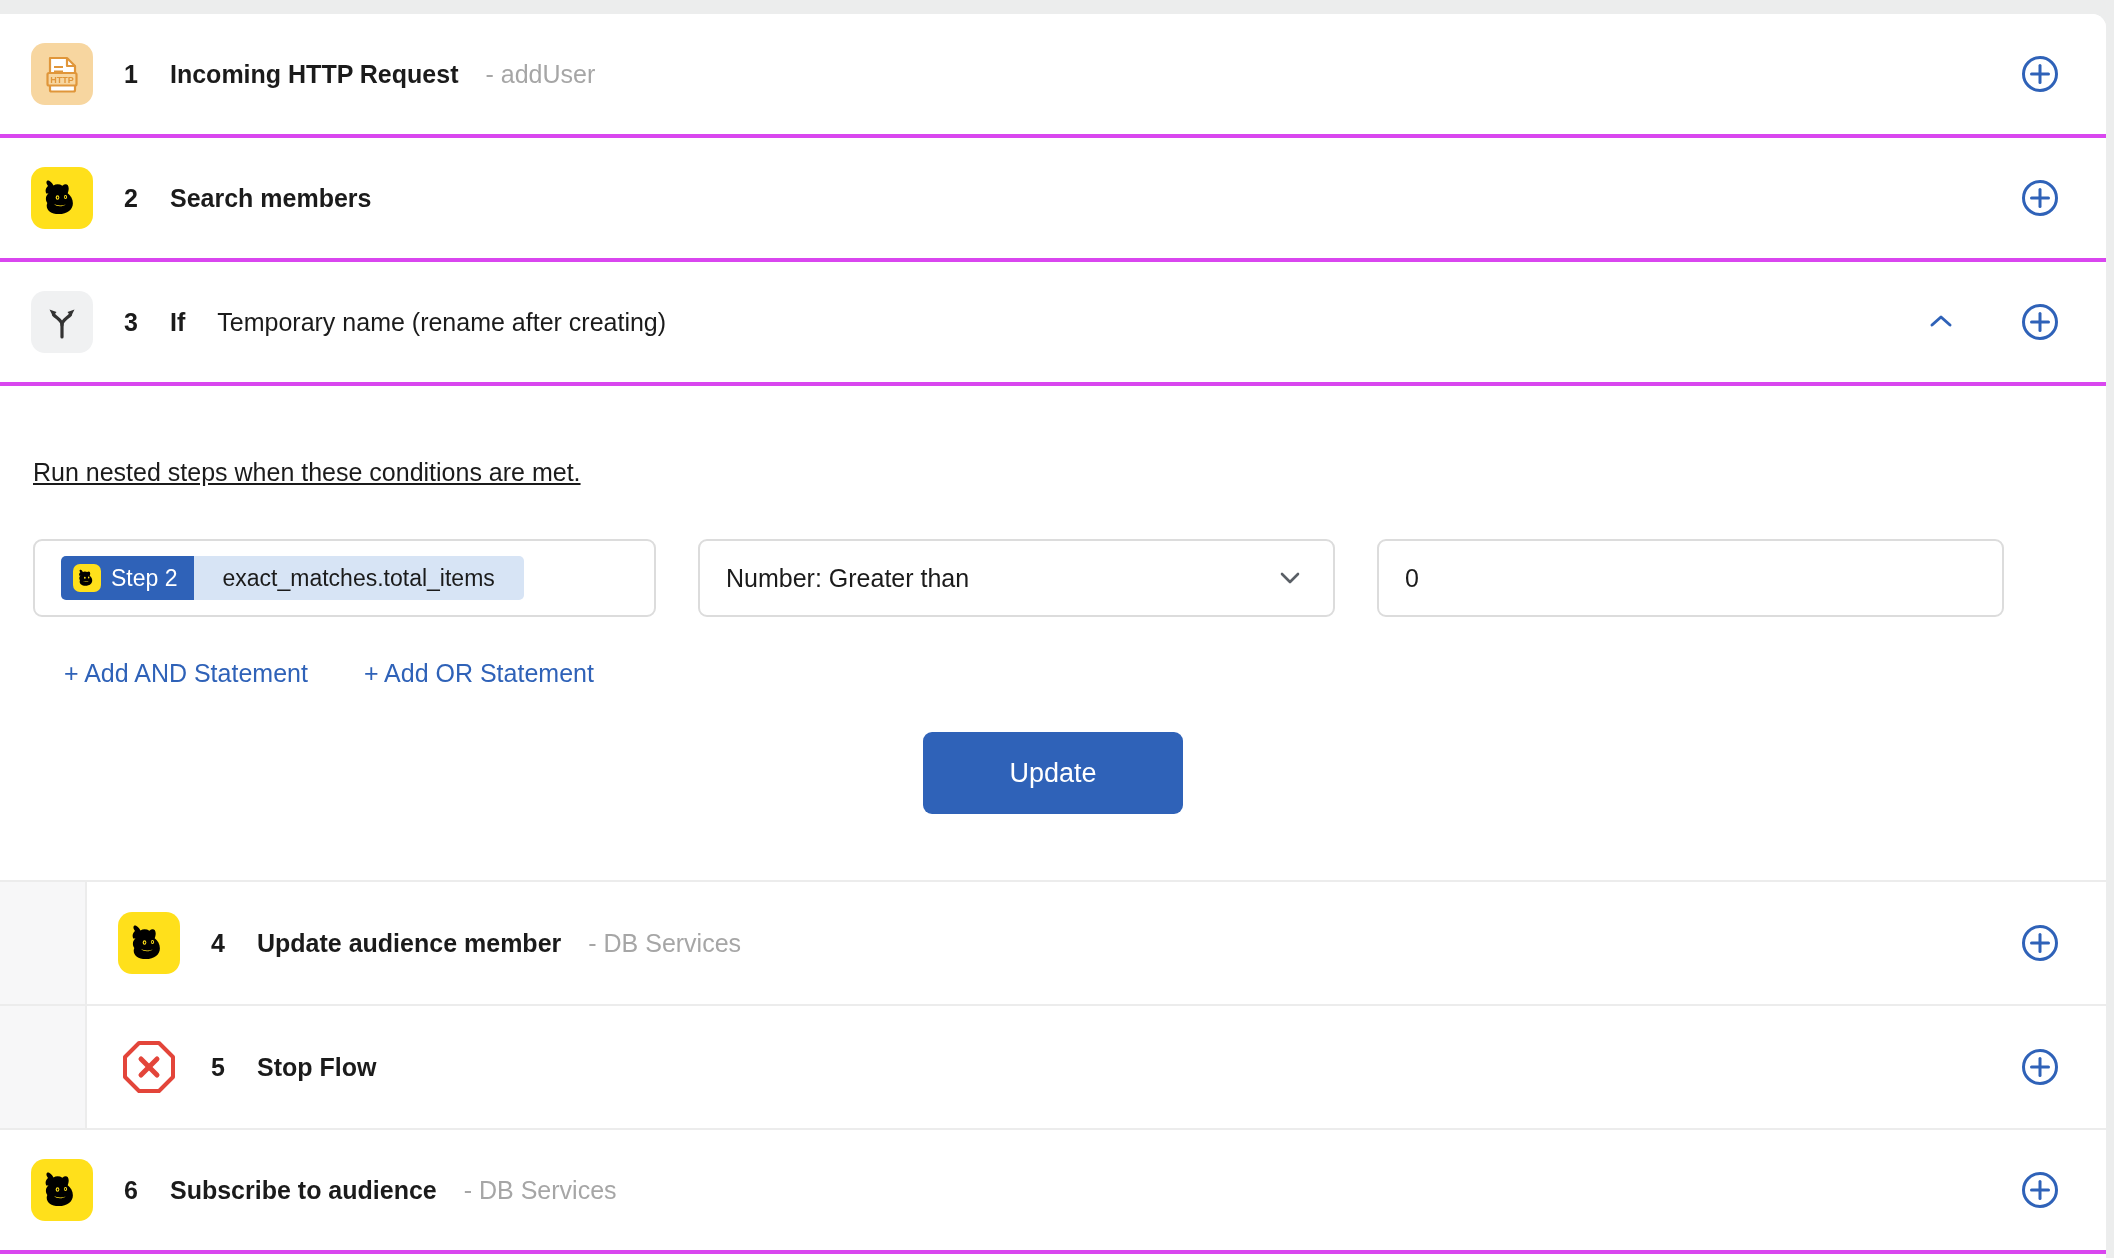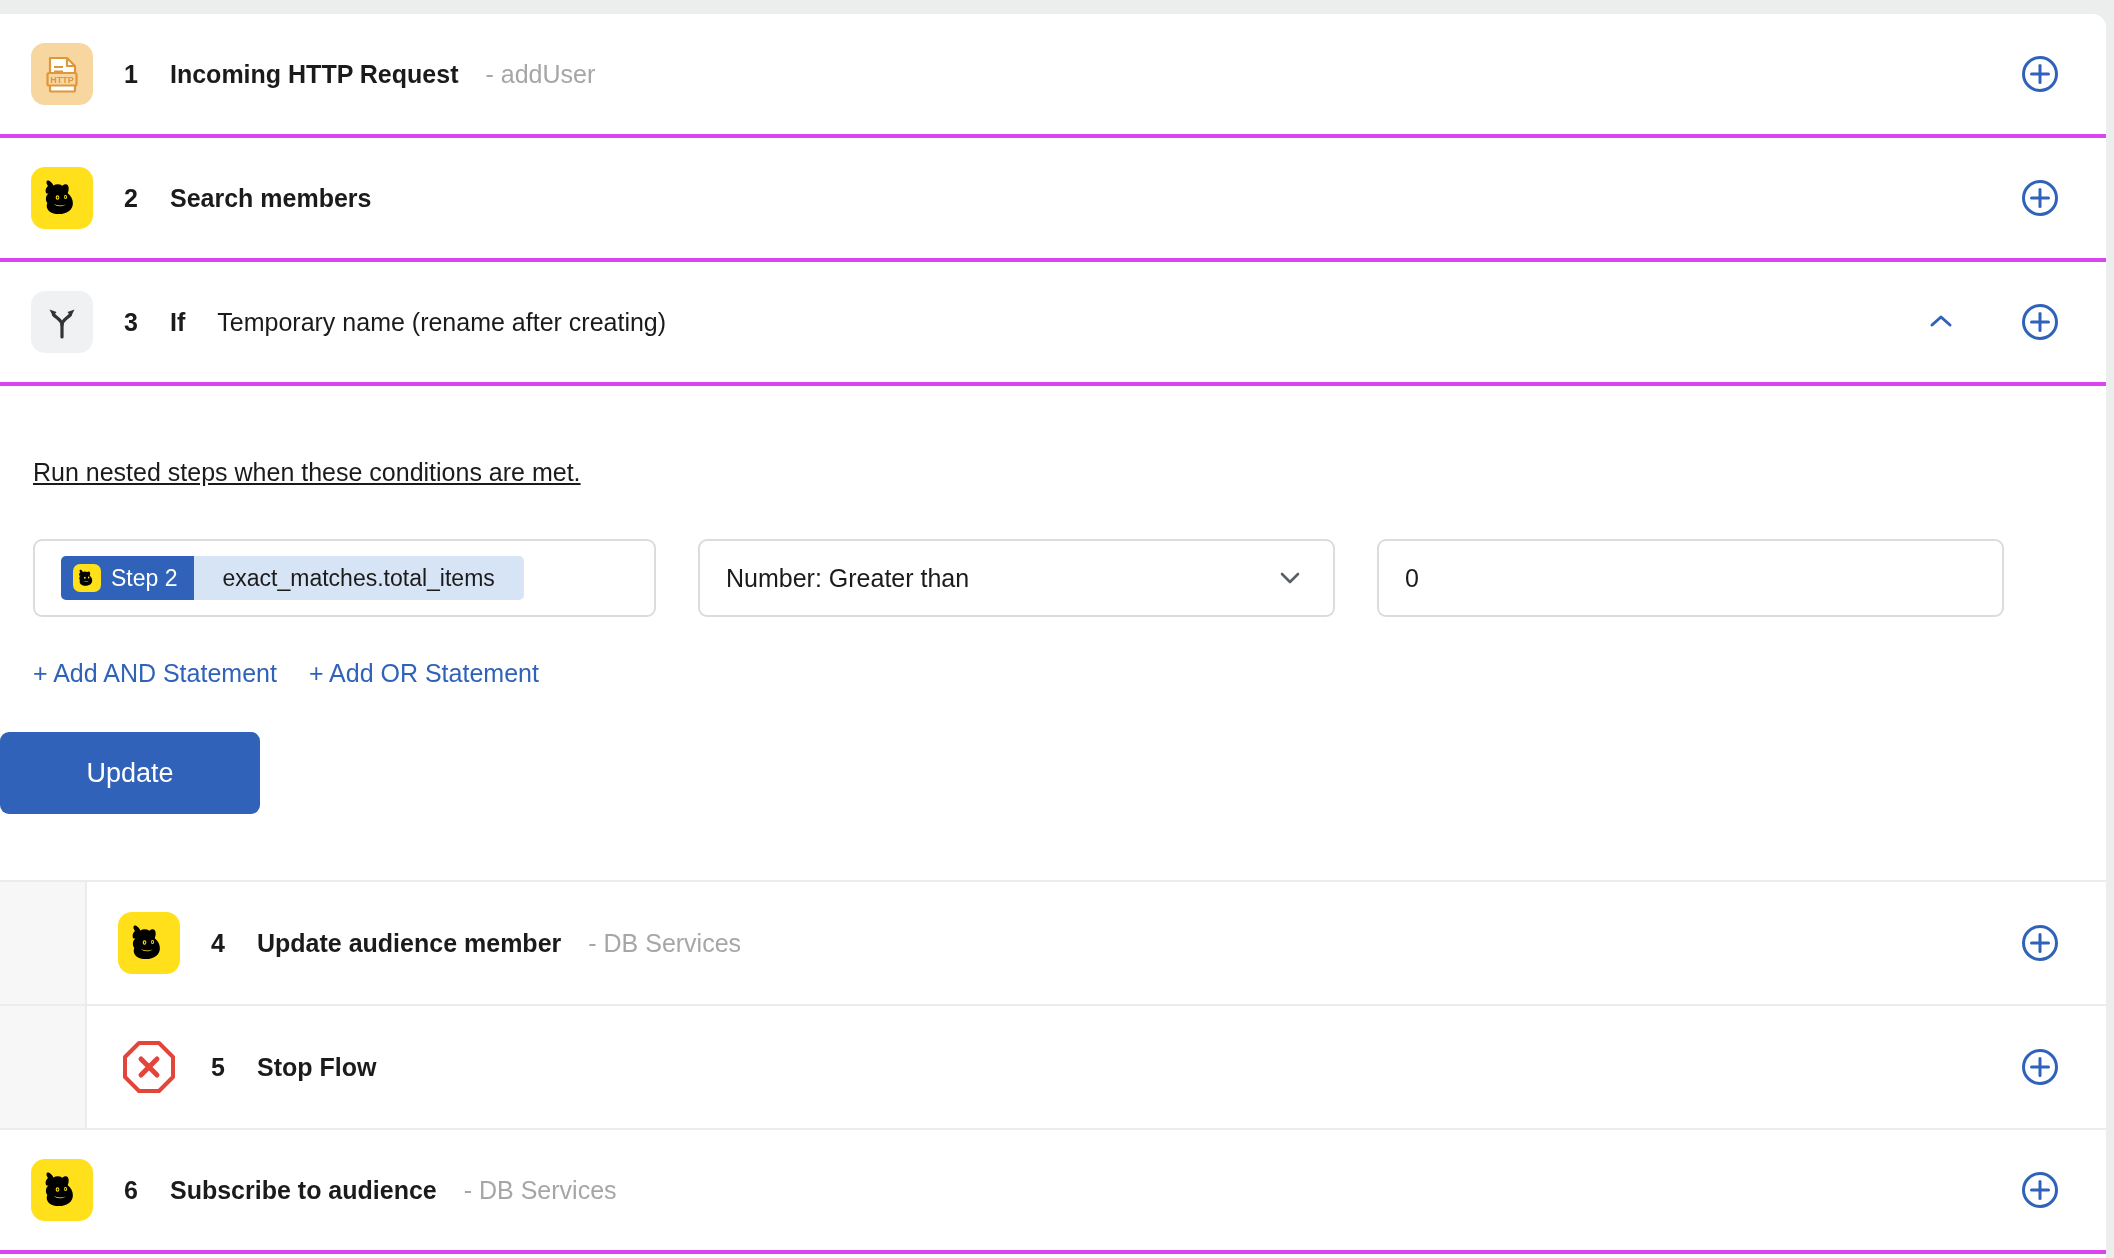--- a/index.html
+++ b/index.html
@@ -217,34 +217,35 @@
     font-size: 25px;
     color: #1b1b1b;
   }
   .value-text {
     font-size: 25px;
     color: #1b1b1b;
   }
 
   .stmt-links {
     display: flex;
-    gap: 32px;
+    gap: 56px;
     padding-left: 33px;
     margin-top: 42px;
+    margin-left: 31px;
   }
   .stmt-link {
     color: #2f62b8;
     font-size: 25px;
     cursor: pointer;
     white-space: nowrap;
   }
 
   .update-wrap {
     display: flex;
-    justify-content: flex-start;
+    justify-content: center;
     margin-top: 44px;
   }
   .update-btn {
     width: 260px;
     height: 82px;
     background: #2f62b8;
     color: #ffffff;
     border: none;
     border-radius: 9px;
     font-size: 27px;

